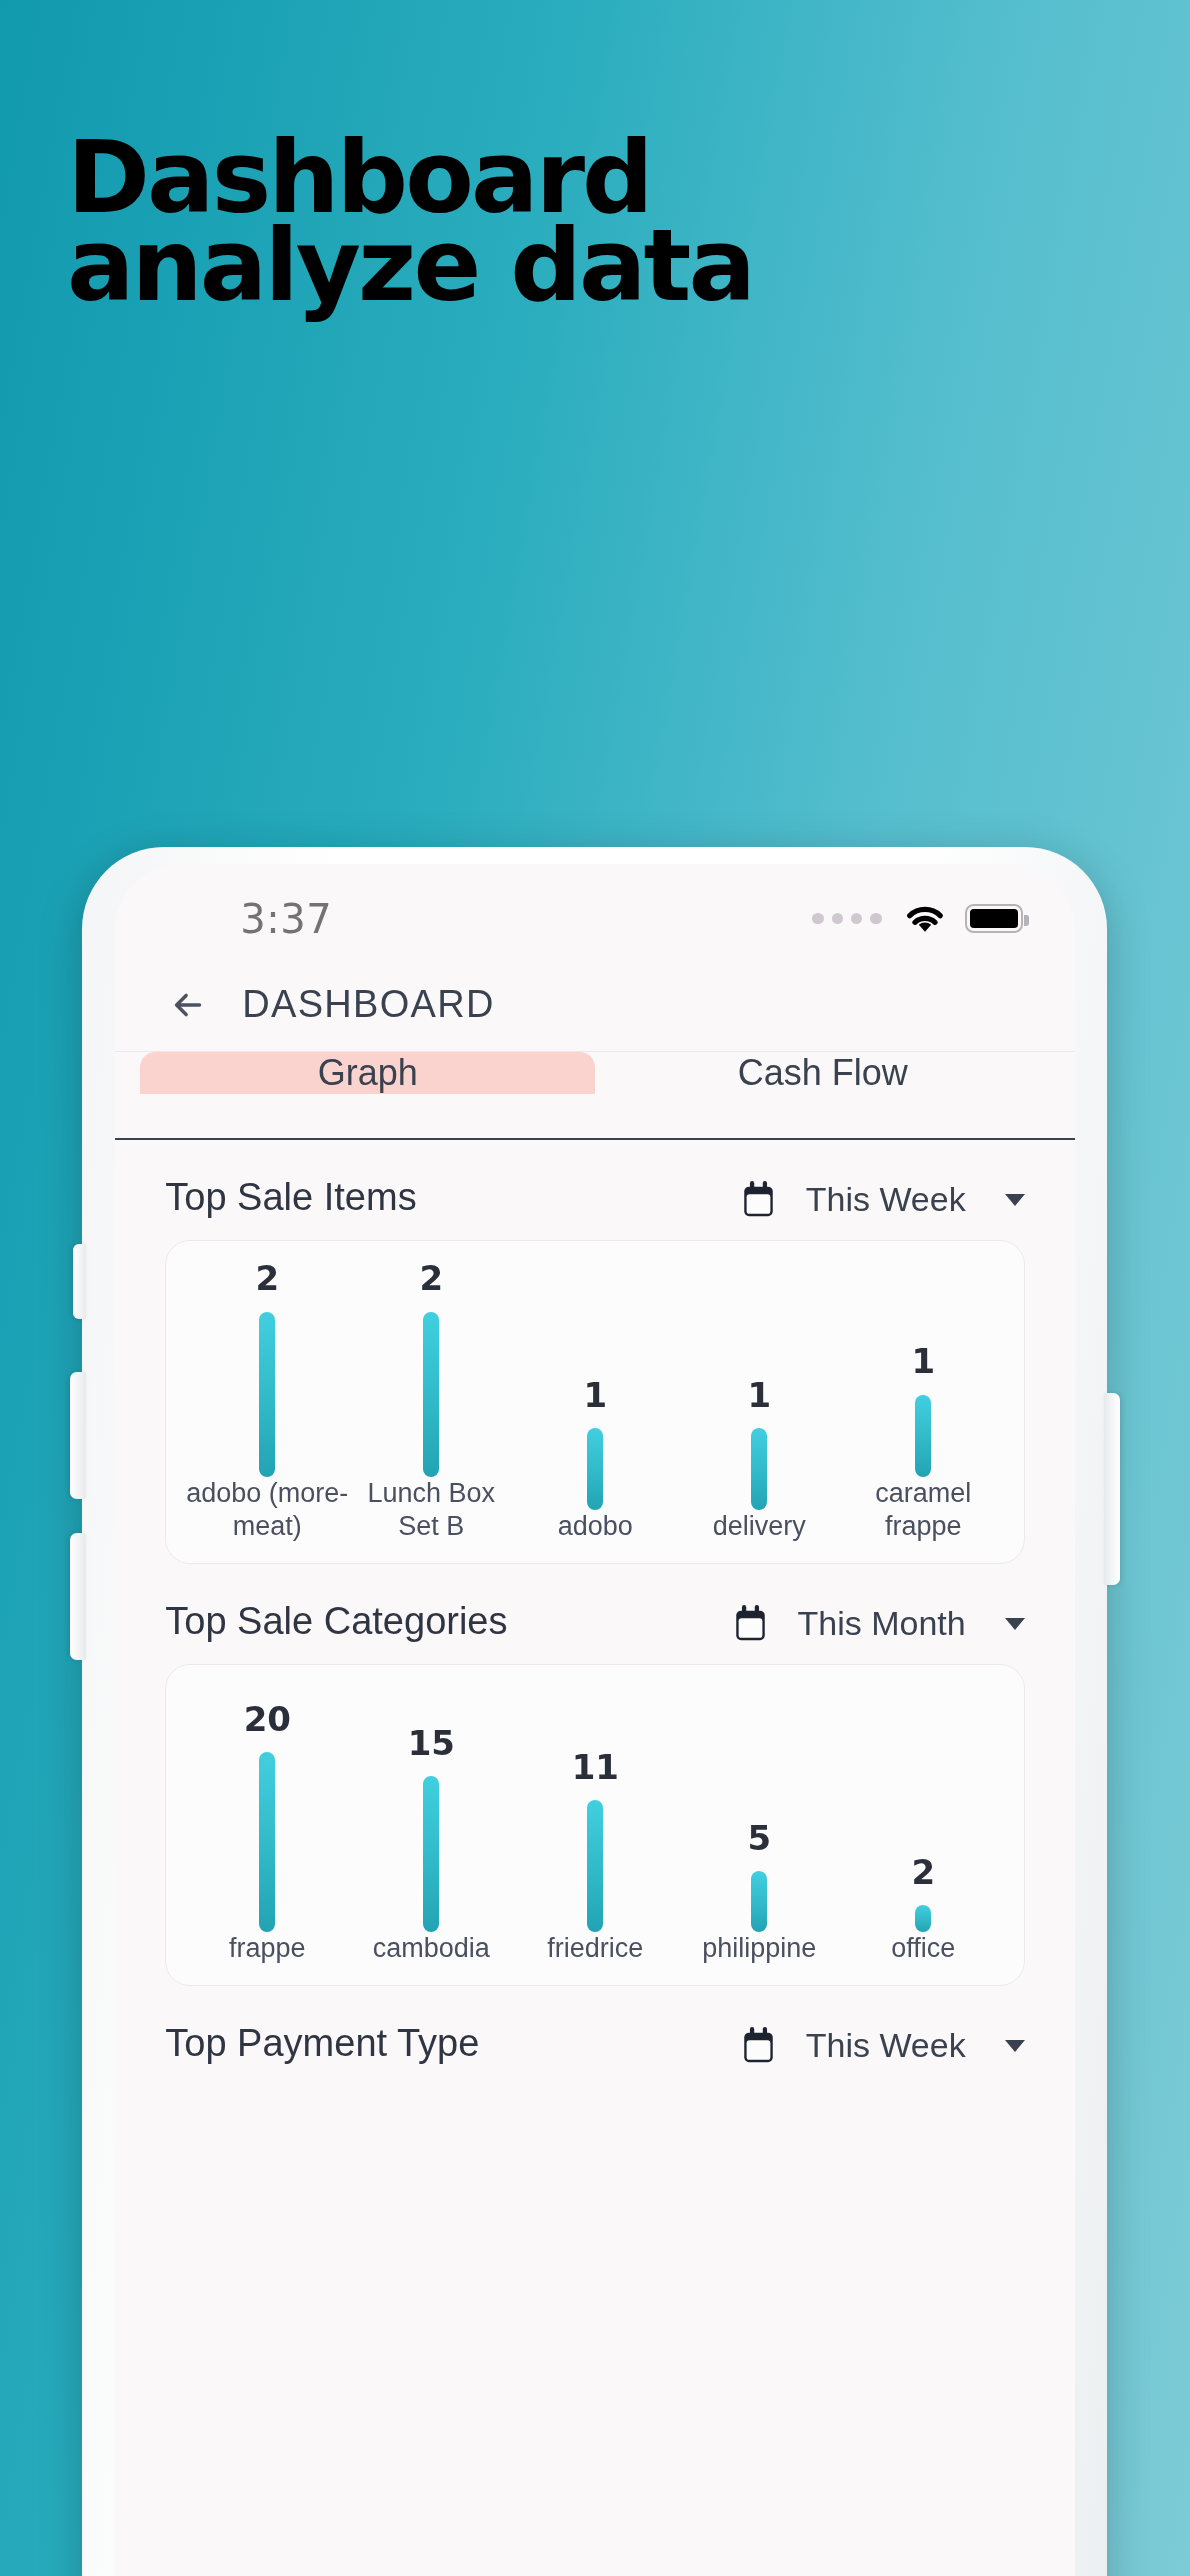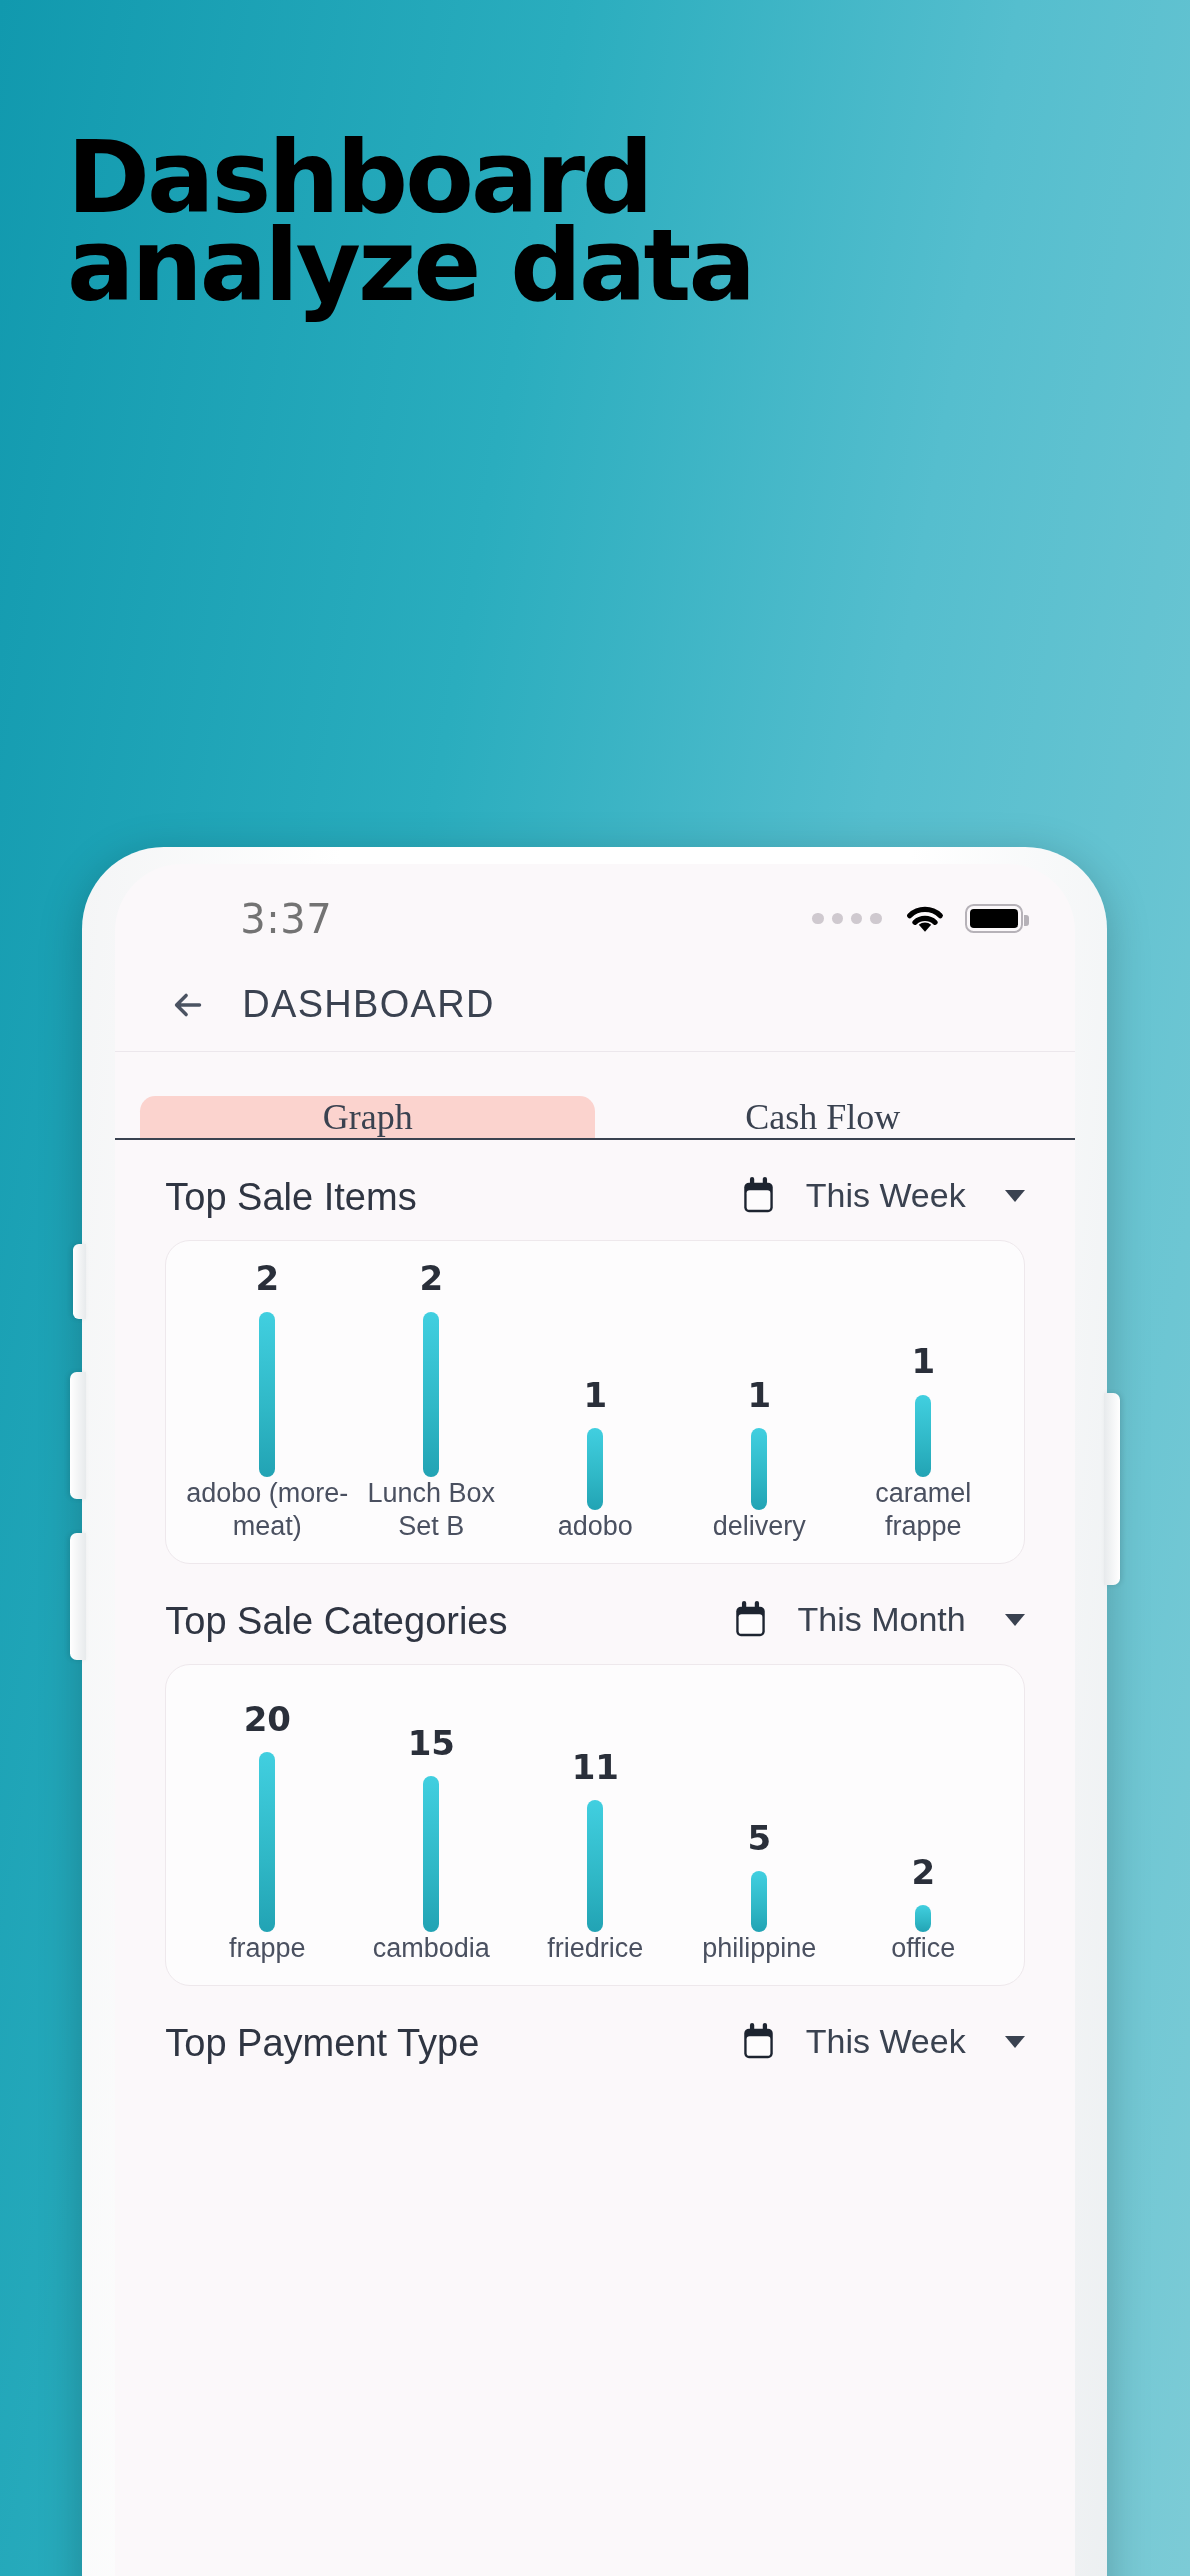--- a/index.html
+++ b/index.html
@@ -108,40 +108,39 @@
   }
   .back-icon { width:44px; height:44px; flex:none; }
   .nav-title {
     margin-left:31px;
     font-size:38px; color:#3a4250; letter-spacing:1.3px;
     font-weight:400;
   }
 
   
   .tabs {
-    display:flex; height:88px; align-items:flex-end;
+    display:flex; height:88px; align-items:flex-start;
     padding:0 25px; border-bottom:2.9px solid #3a4250;
     position:relative;
-    font-family:Liberation Serif, serif;
   }
   .tab {
     flex:1; display:flex; align-items:center; justify-content:center;
     font-size:36px; color:#3a4250;
   }
   .tab.active {
     background:#fbd3ce;
     border-radius:15.3px 15.3px 0 0;
     color:#3a4250;
   }
 
   
   .content { padding:0 27px; }
 
   .section-head {
-    display:flex; align-items:flex-start;
+    display:flex; align-items:flex-end;
     padding:36px 23px 21px 23px;
   }
   .section-title { font-size:38px; color:#2f3542; font-weight:400; }
   .range-pick { margin-left:auto; display:flex; align-items:center; gap:30px; }
   .cal-icon { width:35px; height:38px; position:relative; flex:none; }
   .range-label { font-size:34px; color:#3a4250; }
   .caret { width:0;height:0;border-left:10.5px solid transparent;border-right:10.5px solid transparent;border-top:12.5px solid #3a4250; margin-left:9.6px;}
 
   .card {
     margin:0 23px;

